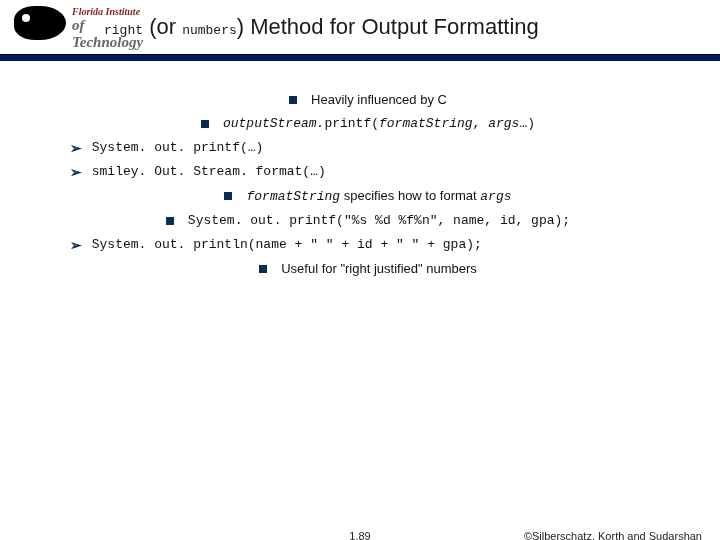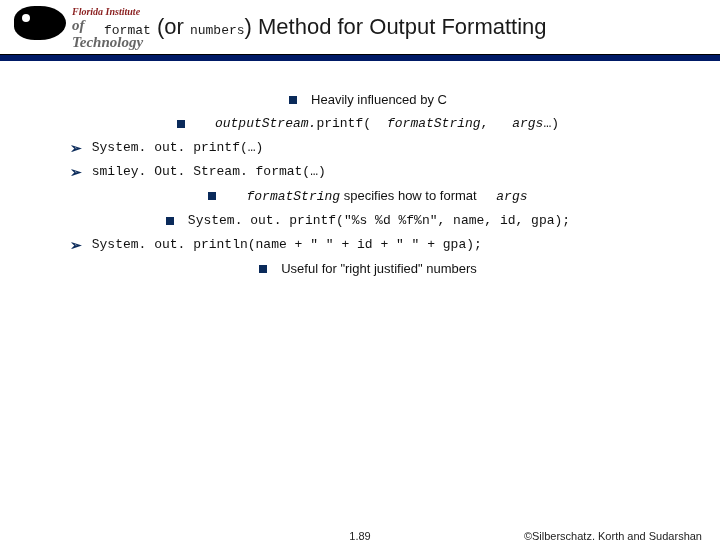--- a/index.html
+++ b/index.html
@@ -96,21 +96,21 @@
     margin-bottom: 2px;
   }
   .b2 .chev {
     color: #0a2a5a;
     font-weight: bold;
     margin-right: 10px;
     font-size: 14px;
     flex: 0 0 auto;
   }
   .mono { font-family: "Courier New", monospace; font-size: 13px; }
-  .i { font-style: italic; margin-left: 16px; }
+  .i { font-style: italic; }
   .footer {
     position: absolute;
     bottom: 10px;
     left: 0; right: 0;
     font-size: 11px;
     color: #222;
   }
   .pagenum {
     position: absolute;
     left: 50%;
@@ -126,21 +126,21 @@
 
 <div class="header">
   <div class="logo">
     <div class="panther"></div>
     <div class="logotext">
       <div>Florida Institute</div>
       <div class="line2">of Technology</div>
     </div>
   </div>
   <div class="title">
-    <span class="mono">format</span><span> (or </span><span class="mono">numbers</span><span>) Method for Output Formatting</span>
+    <span class="mono">right</span><span> (or </span><span class="mono">numbers</span><span>) Method for Output Formatting</span>
   </div>
   <div class="rule"></div>
 </div>
 
 <div class="content">
 
   <div class="b1">
     <div class="sq"></div>
     <div>Heavily influenced by C</div>
   </div>

